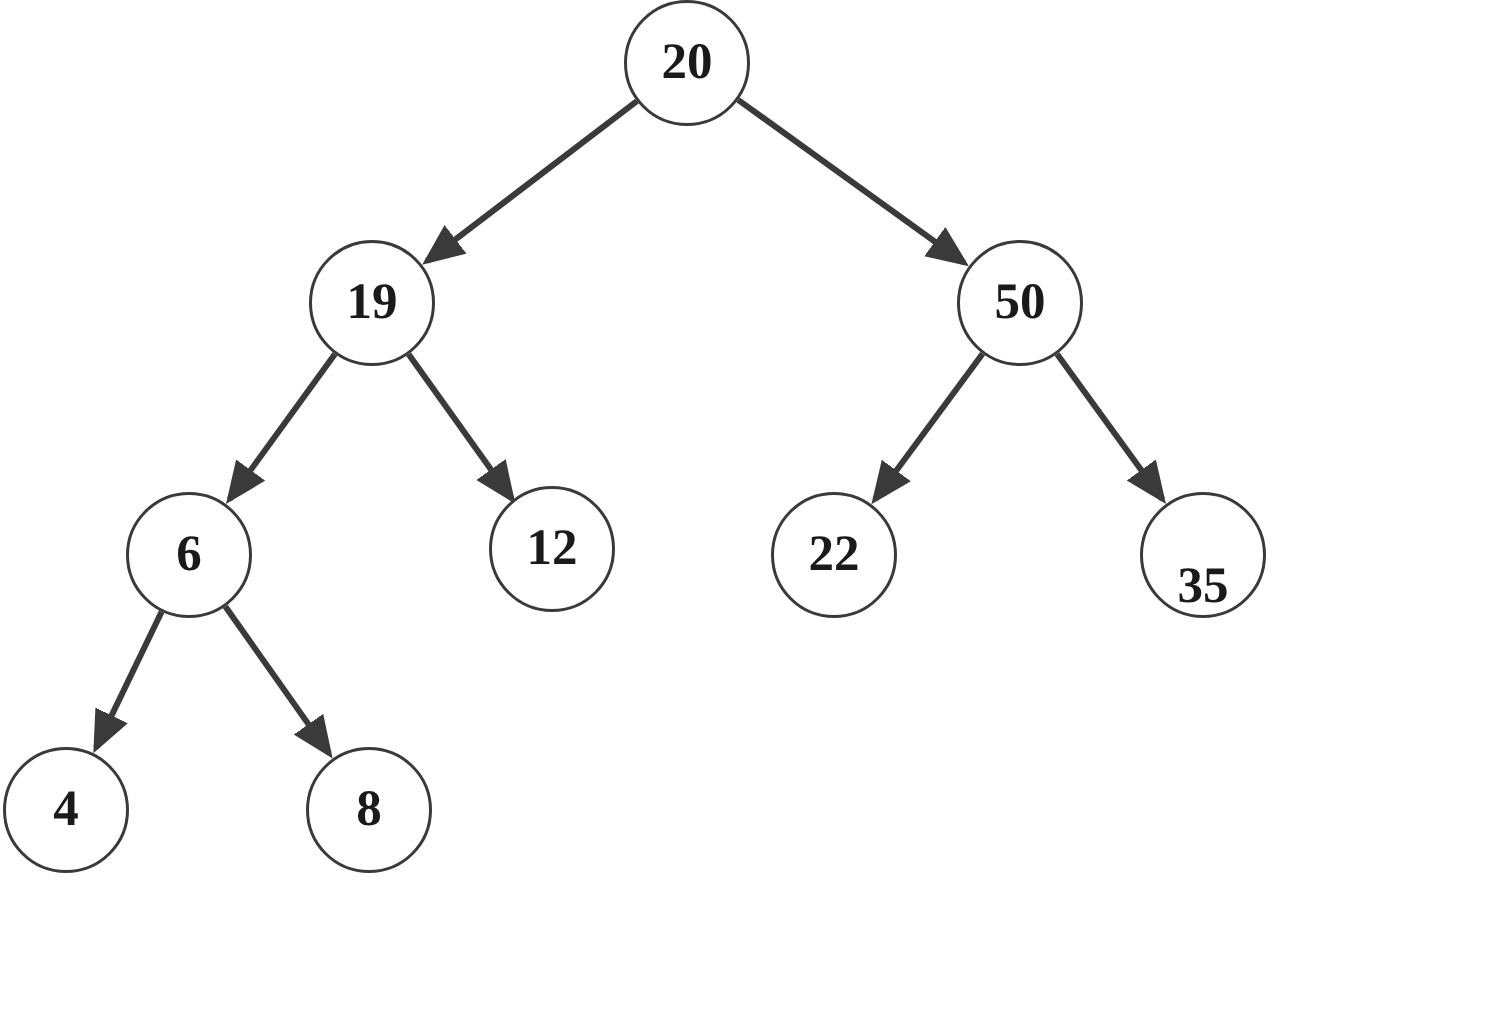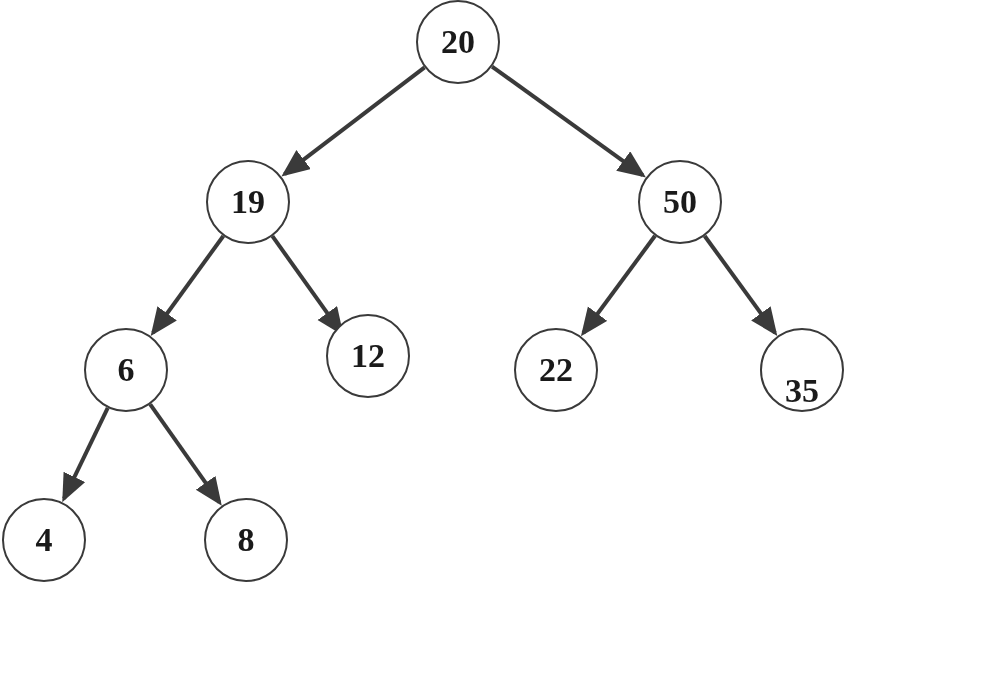--- a/index.html
+++ b/index.html
@@ -61,21 +61,21 @@
   </div>
 <div class="node" style="left: 206px; top: 160px;">
     <span>19</span>
   </div>
 <div class="node" style="left: 638px; top: 160px;">
     <span>50</span>
   </div>
 <div class="node" style="left: 84px; top: 328px;">
     <span>6</span>
   </div>
-<div class="node" style="left: 326px; top: 314px;">
+<div class="node" style="left: 326px; top: 324px;">
     <span>12</span>
   </div>
 <div class="node" style="left: 514px; top: 328px; justify-content: center;">
     <span>22</span>
   </div>
 <div class="node" style="left: 760px; top: 328px; align-items: flex-end;">
     <span>35</span>
   </div>
 <div class="node" style="left: 2px; top: 498px;">
     <span>4</span>

